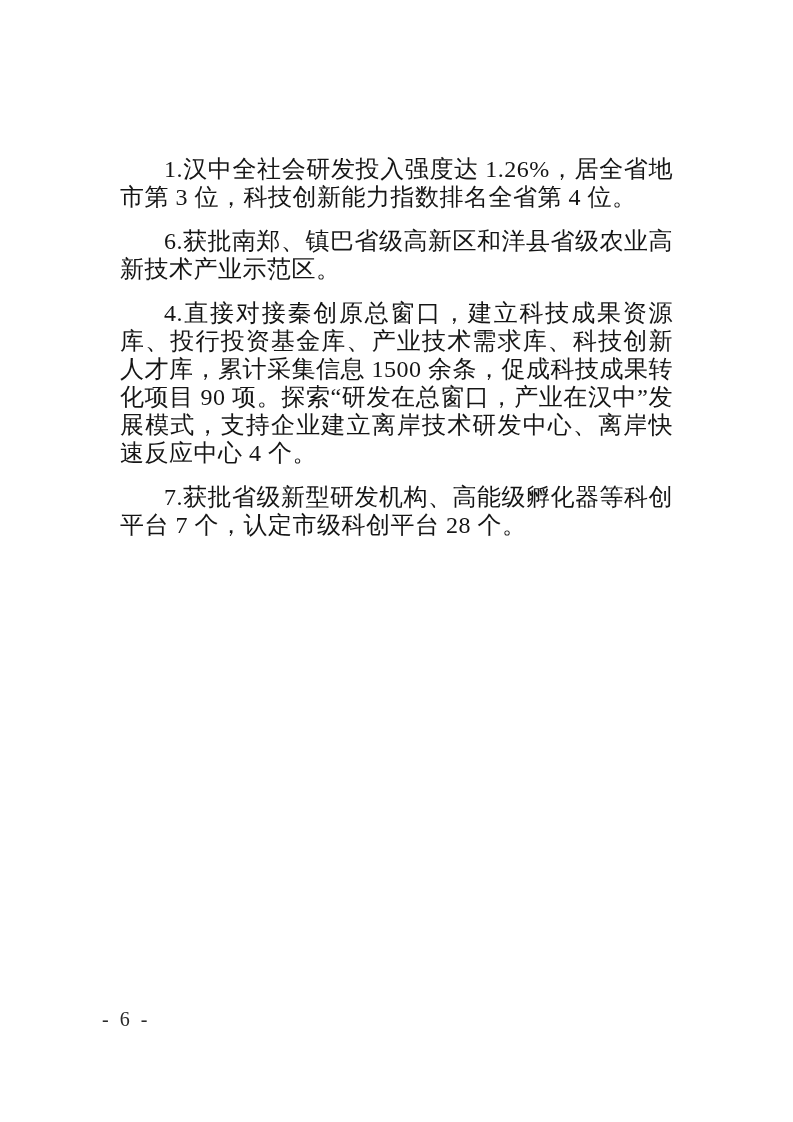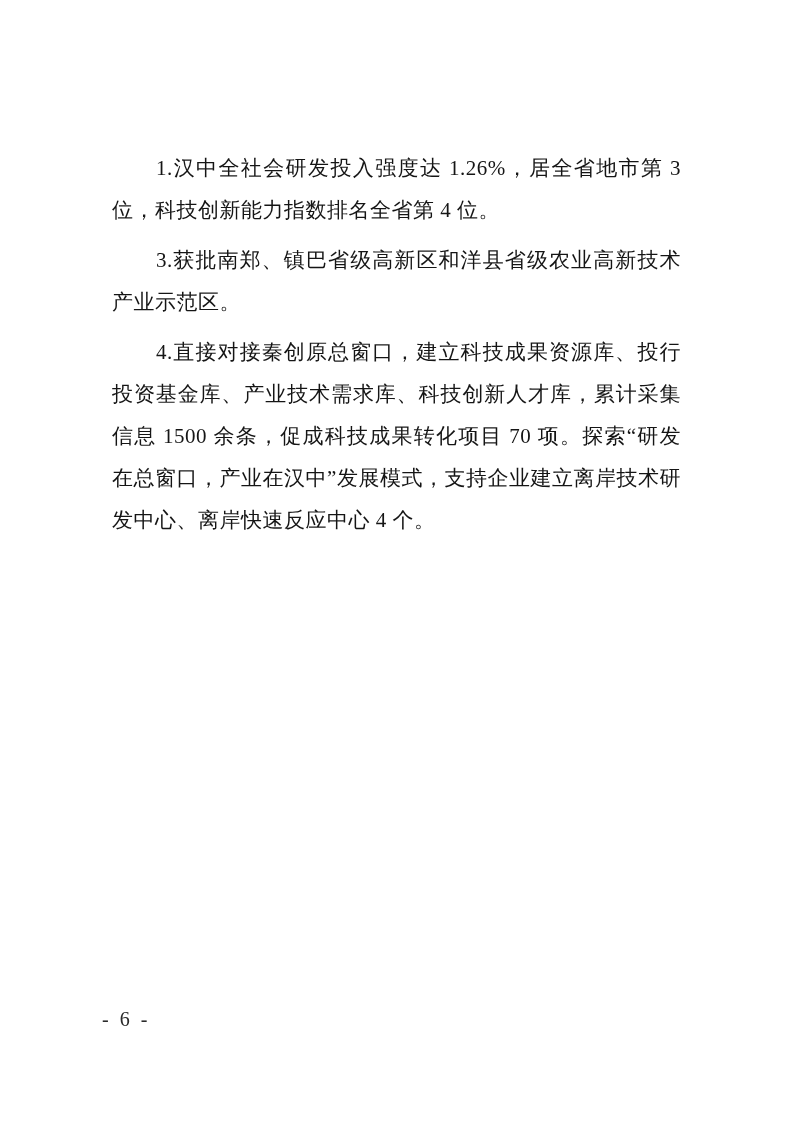--- a/index.html
+++ b/index.html
@@ -16,24 +16,24 @@
       font-family: "Liberation Serif", serif;
     }
     .content {
       position: absolute;
       left: 104px;
       top: 139px;
       width: 585px;
       color: #151515;
     }
     .content p {
-      margin: 8px;
+      margin: 16px;
       padding: 0;
-      font-size: 21px;
-      line-height: 42px;
+      font-size: 24px;
+      line-height: 28px;
       text-indent: 44px;
       text-align: justify;
       letter-spacing: 0.5px;
       word-break: break-all;
     }
     .page-number {
       position: absolute;
       left: 102px;
       top: 1008px;
       font-size: 20px;
@@ -41,17 +41,18 @@
       color: #2a2a2a;
       font-family: "Liberation Serif", serif;
     }
   </style>
 </head>
 <body>
 
 <div class="page">
   <div class="content">
     <p>1.汉中全社会研发投入强度达 1.26%，居全省地市第 3 位，科技创新能力指数排名全省第 4 位。</p>
-    <p>3.获批南郑、镇巴省级高新区和洋县省级农业高新技术产业示范区。</p>
-    <p>4.直接对接秦创原总窗口，建立科技成果资源库、投行投资基金库、产业技术需求库、科技创新人才库，累计采集信息 1500 余条，促成科技成果转化项目 70 项。探索“研发在总窗口，产业在汉中”发展模式，支持企业建立离岸技术研发中心、离岸快速反应中心 4 个。</p>
+    <p>6.获批南郑、镇巴省级高新区和洋县省级农业高新技术产业示范区。</p>
+    <p>4.直接对接秦创原总窗口，建立科技成果资源库、投行投资基金库、产业技术需求库、科技创新人才库，累计采集信息 1500 余条，促成科技成果转化项目 90 项。探索“研发在总窗口，产业在汉中”发展模式，支持企业建立离岸技术研发中心、离岸快速反应中心 4 个。</p>
+    <p>7.获批省级新型研发机构、高能级孵化器等科创平台 7 个，认定市级科创平台 28 个。</p>
   </div>
   <div class="page-number">- 6 -</div>
 </div>
 
 </body></html>

